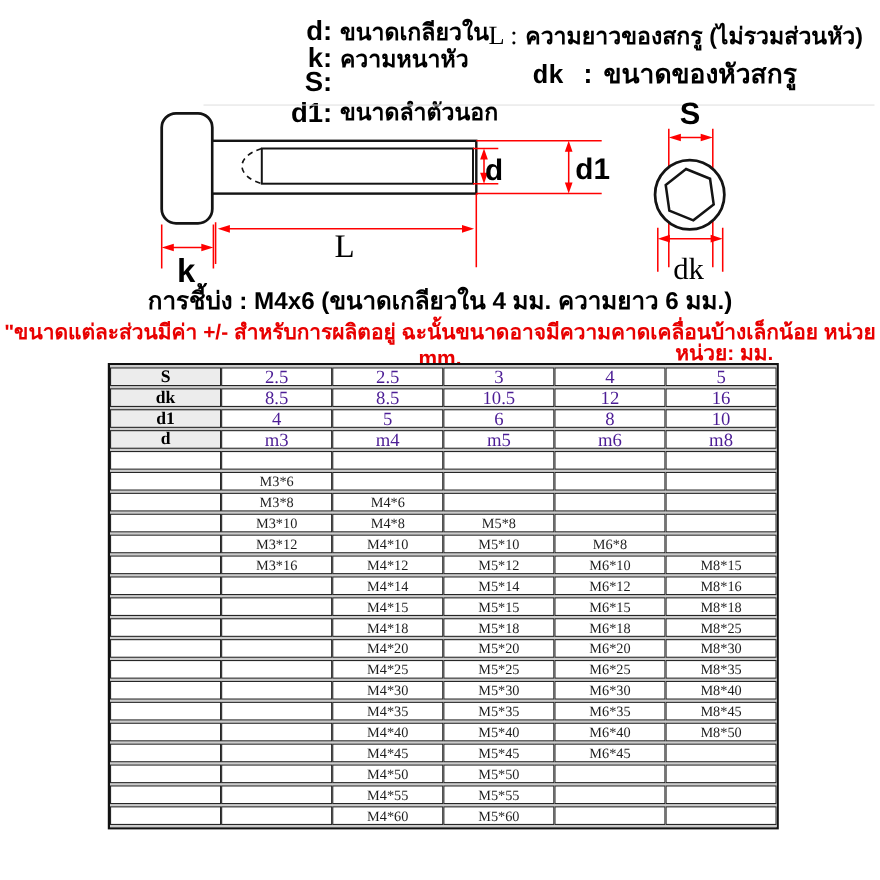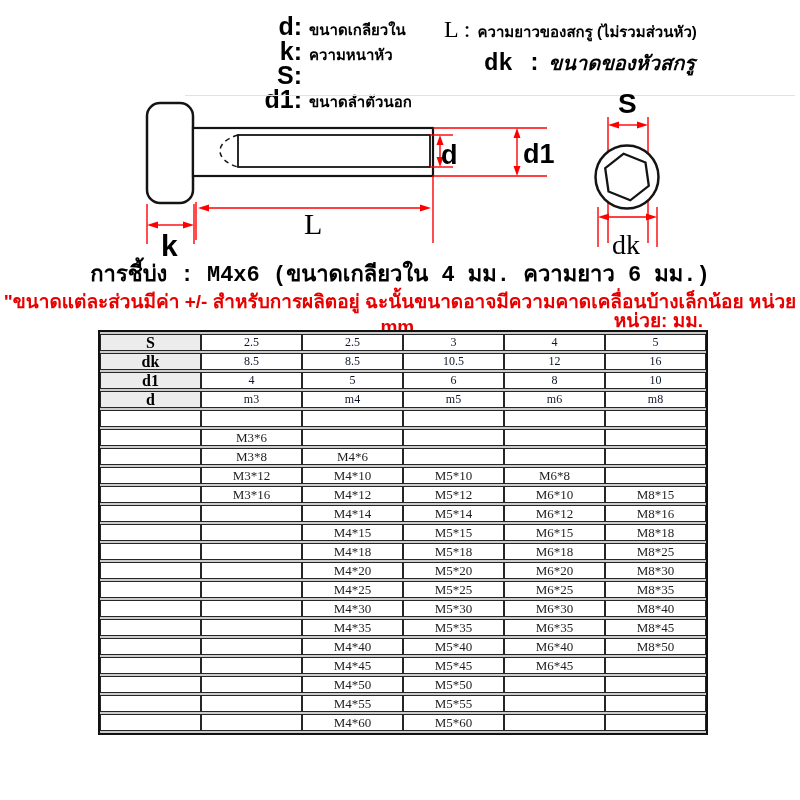--- a/index.html
+++ b/index.html
@@ -4,34 +4,34 @@
 <style>
   html,body{margin:0;padding:0;background:#fff;}
   #stage{position:relative;width:800px;height:800px;background:#ffffff;overflow:hidden;
          font-family:"Liberation Sans",sans-serif;color:#000;}
   .abs{position:absolute;}
   
   .leg-row{position:absolute;display:flex;align-items:baseline;white-space:nowrap;}
   .leg-key{display:inline-block;width:72px;text-align:right;font-weight:bold;
            font-size:25px;letter-spacing:0;}
   .leg-key.serif{font-family:"Liberation Serif",serif;font-weight:normal;font-size:24px;width:auto;}
-  .leg-txt{font-size:15px;font-weight:bold;margin-left:7px;}
-  .leg-txt.big{font-size:20px;font-style:italic;}
+  .leg-txt{font-size:21px;font-weight:bold;margin-left:7px;}
+  .leg-txt.big{font-size:24px;}
   
   #caption{top:256px;left:0;width:800px;text-align:center;font-size:22px;font-weight:bold;
-           font-family:Liberation Mono, monospace;}
+           font-family:Liberation Sans, sans-serif;}
   #note1{top:286px;left:0;width:800px;text-align:center;font-size:19px;font-weight:bold;}
   #note2{top:305px;right:97px;font-size:19px;font-weight:bold;}
   
   #tablewrap{top:330px;left:98px;width:606px;border:2px solid #111;}
   table{border-collapse:separate;border-spacing:0 2px;background:#cbcbcb;width:606px;
         table-layout:fixed;font-family:"Liberation Serif",serif;}
   td{border:1px solid #262626;background:#fff;height:15px;line-height:15px;padding:0;
      text-align:center;font-size:13px;color:#1e1e1e;overflow:hidden;}
-  tr.hdr td{font-size:12px;color:#0f172a;}
+  tr.hdr td{font-size:17px;color:#4c1d95;}
   tr.hdr td.lbl{background:#ececec;font-weight:bold;font-size:16px;color:#000;}
   td.blank{background:#fff;}
   .thin-rule{top:95px;left:185px;width:610px;height:1px;background:#e2e2e2;}
 </style>
 </head>
 <body>
 
 <div id="stage">
 
   <div class="leg-row" style="top:12px;left:230px;">
@@ -202,20 +202,28 @@
           <tr>
             <td class="blank"></td>
             <td>M3*8</td>
             <td>M4*6</td>
             <td></td>
             <td></td>
             <td></td>
           </tr>
           <tr>
             <td class="blank"></td>
+            <td>M3*10</td>
+            <td>M4*8</td>
+            <td>M5*8</td>
+            <td></td>
+            <td></td>
+          </tr>
+          <tr>
+            <td class="blank"></td>
             <td>M3*12</td>
             <td>M4*10</td>
             <td>M5*10</td>
             <td>M6*8</td>
             <td></td>
           </tr>
           <tr>
             <td class="blank"></td>
             <td>M3*16</td>
             <td>M4*12</td>

